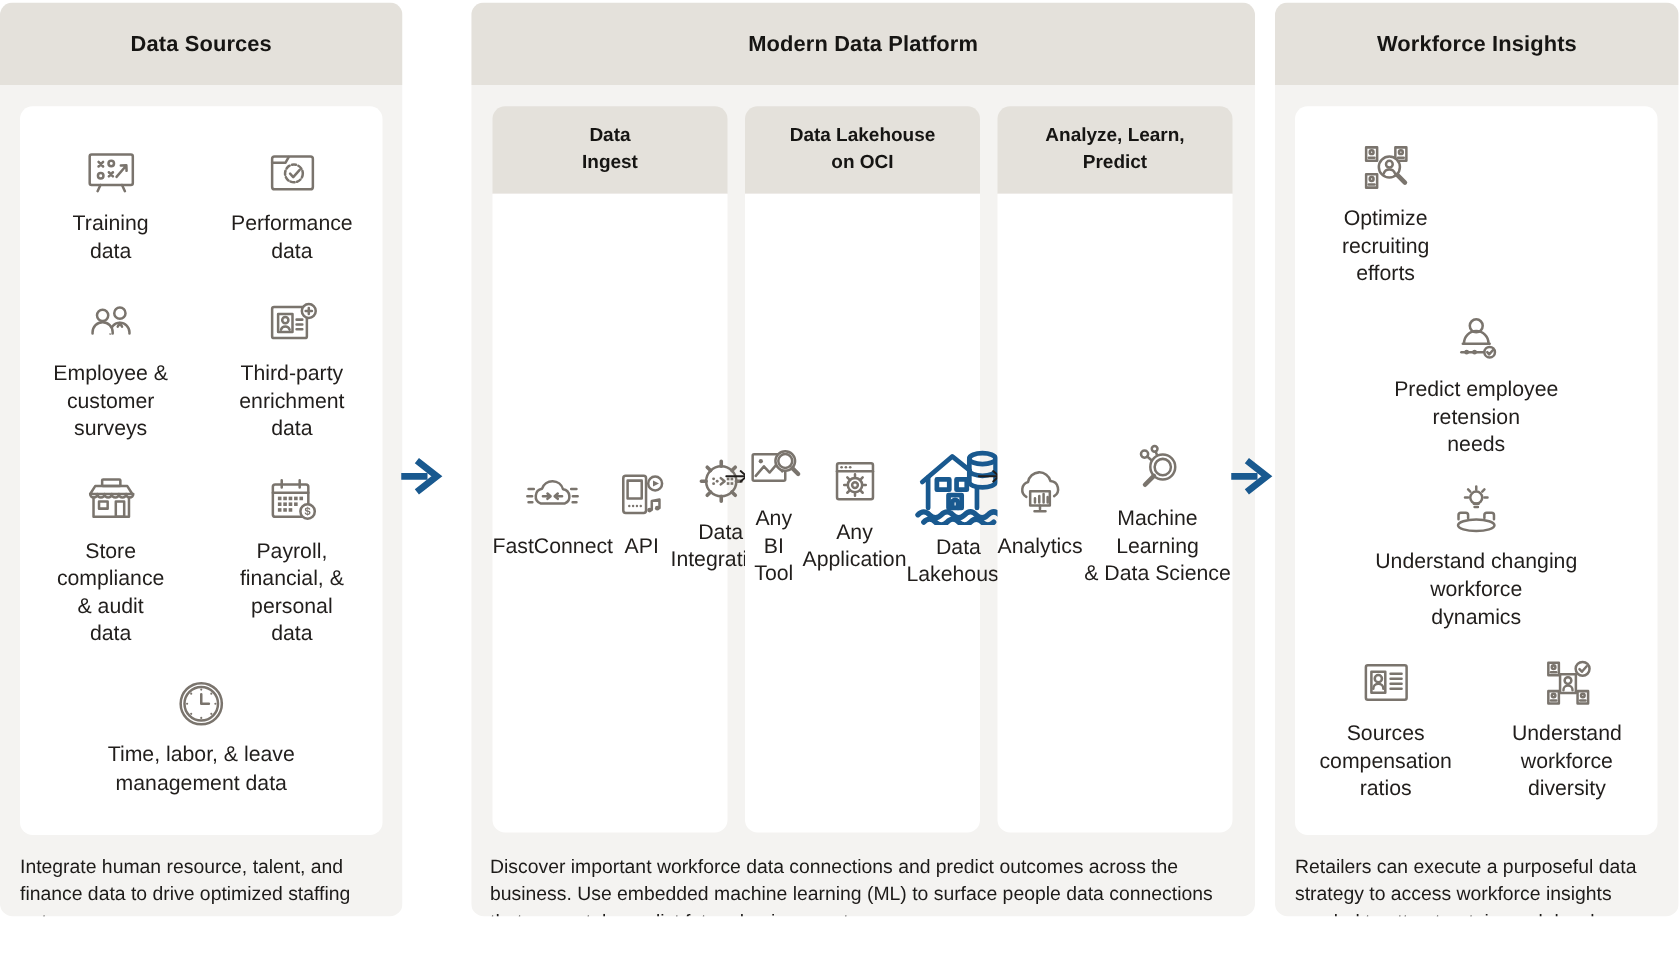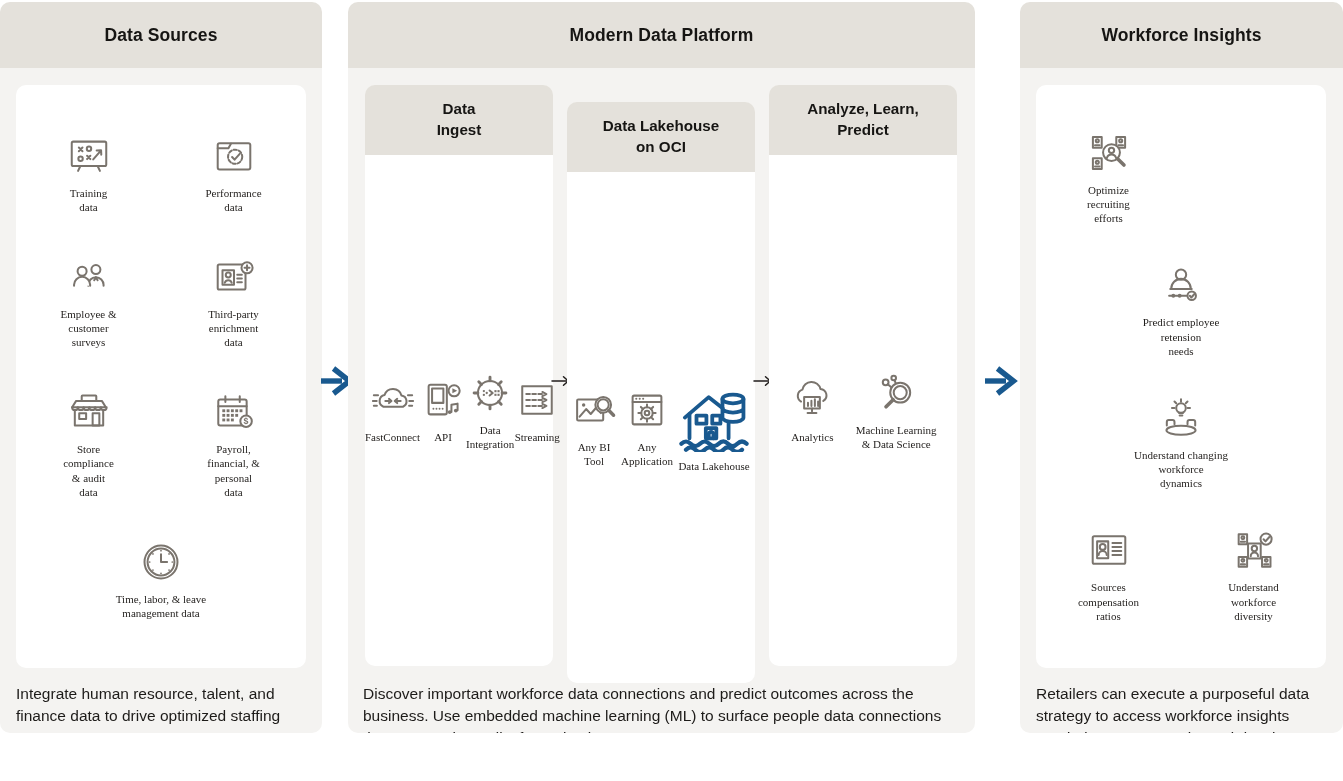--- a/index.html
+++ b/index.html
@@ -2,41 +2,41 @@
 <html><head>
 <meta charset="utf-8">
 <style>
   html,body{margin:0;padding:0;}
   body{
     width:1343px;height:781px;position:relative;background:#ffffff;
     font-family:"Liberation Sans","DejaVu Sans",sans-serif;color:#1c1a18;overflow:hidden;
   }
   .panel{position:absolute;top:2px;height:731px;border-radius:10px;overflow:hidden;}
   #panel-sources{left:0;width:322px;}
-  #panel-platform{left:348px;width:627px;}
+  #panel-platform{left:377px;width:627px;}
   #panel-insights{left:1020px;width:323px;}
   .phead{height:66px;background:#e4e1db;display:flex;align-items:center;justify-content:center;}
   .phead h2{margin:0;font-size:17.5px;font-weight:700;color:#161513;letter-spacing:.1px;}
   .pbody{position:relative;height:711px;background:#f4f3f1;}
   .card{position:absolute;left:16px;top:17px;width:290px;height:583px;background:#fff;border-radius:10px;
         display:flex;flex-direction:column;justify-content:space-evenly;padding:8px 0;box-sizing:border-box;}
   .row{display:grid;grid-template-columns:1fr 1fr;}
   .row.single{grid-template-columns:1fr;}
   .item{display:flex;flex-direction:column;align-items:center;text-align:center;gap:7px;}
-  .label{white-space:pre-line;font-size:11px;line-height:1.3;color:#211e1c;font-family:Liberation Serif, serif;}
+  .label{white-space:pre-line;font-size:17px;line-height:1.3;color:#211e1c;}
   .icon svg{display:block;width:46px;height:46px;}
   .icon.lake svg{width:82px;height:70px;}
   .desc{position:absolute;top:615px;margin:0;font-size:15.5px;line-height:1.43;color:#1d1b19;}
   #panel-sources .desc{left:16px;width:294px;}
   #panel-platform .desc{left:15px;width:600px;}
   #panel-insights .desc{left:16px;width:300px;}
   
   .subcol{position:absolute;top:17px;width:188px;}
   #subcol-ingest{left:17px;}
-  #subcol-lakehouse{left:219px;margin-top:17px;}
+  #subcol-lakehouse{left:219px;}
   #subcol-analyze{left:421px;}
   .subhead{height:70px;background:#e4e1db;border-radius:10px 10px 0 0;display:flex;align-items:center;justify-content:center;
            text-align:center;font-weight:700;font-size:15.2px;line-height:1.35;white-space:pre-line;color:#161513;}
   .subbody{height:511px;background:#fff;border-radius:0 0 10px 10px;display:flex;flex-direction:row;
            justify-content:space-evenly;align-items:center;padding:4px 0;box-sizing:border-box;}
   .thin-arrow{position:absolute;top:306px;}
   #thin-arrow-1{left:203px;}
   #thin-arrow-2{left:405px;}
   .big-arrow{position:absolute;top:362px;}
   #big-arrow-1{left:319px;}

